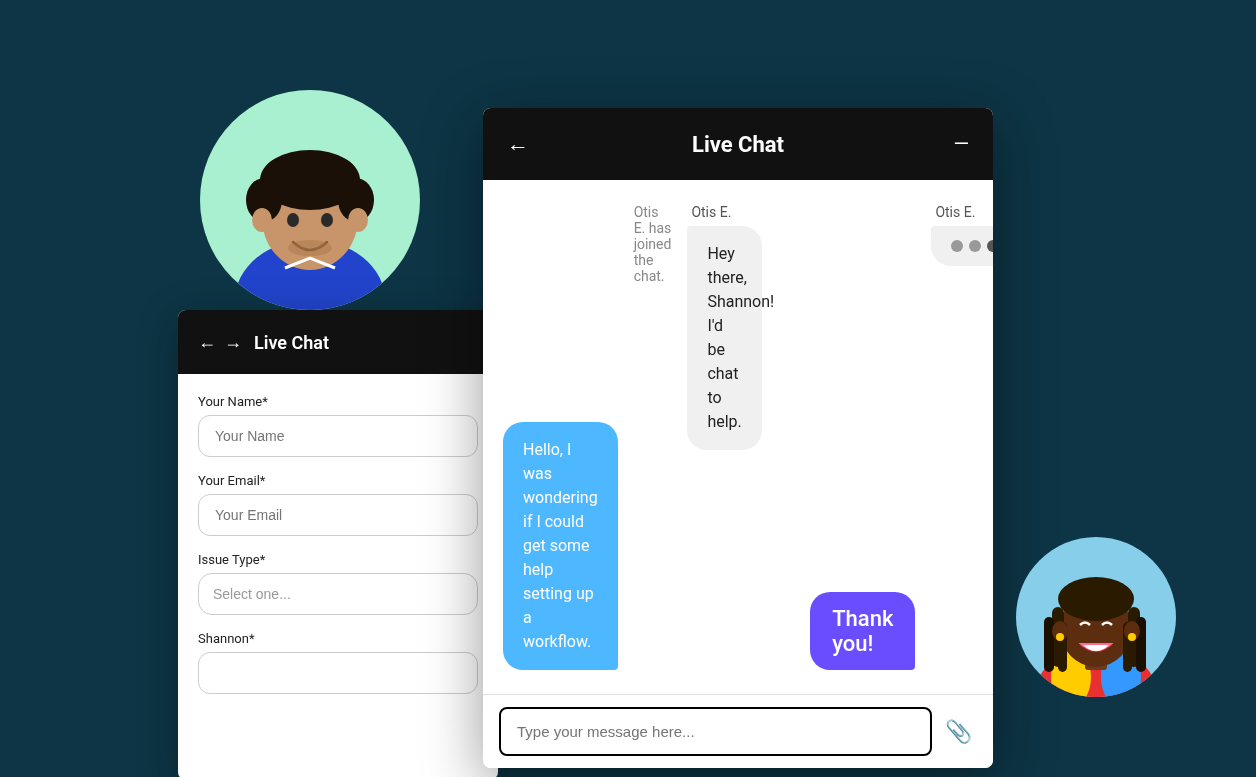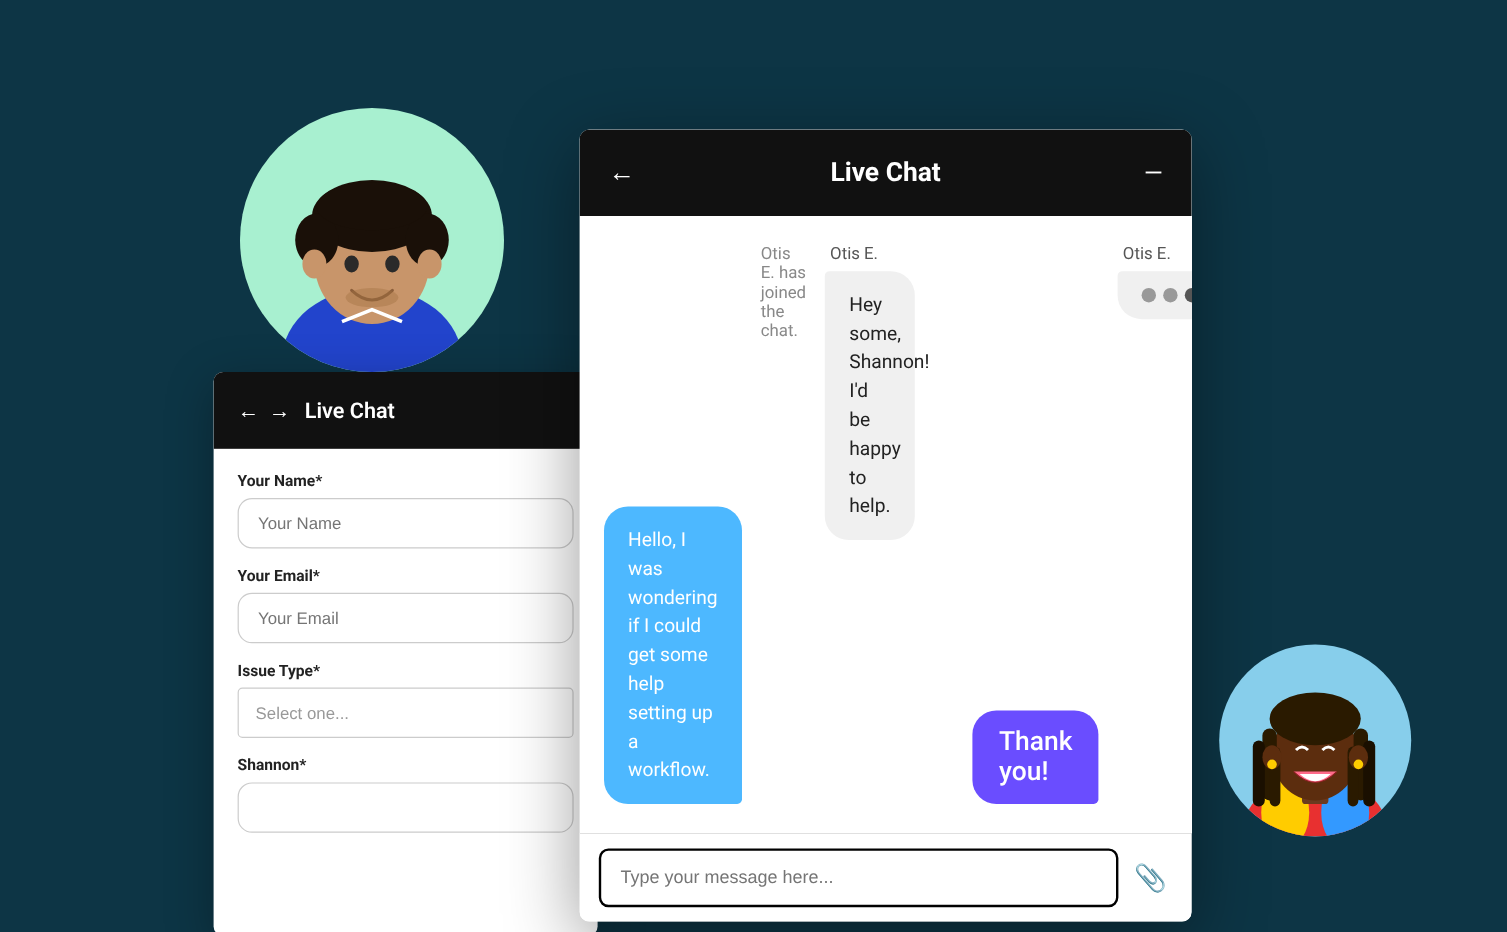--- a/index.html
+++ b/index.html
@@ -98,38 +98,38 @@
     }
 
     .field-group {
       display: flex;
       flex-direction: column;
       gap: 6px;
     }
 
     .field-label {
       font-size: 13px;
-      font-weight: 700;
+      font-weight: 400;
       color: #222;
     }
 
     .field-input {
       border: 1.5px solid #ccc;
       border-radius: 12px;
       padding: 12px 16px;
       font-size: 14px;
       color: #999;
       background: #fff;
       outline: none;
       width: 100%;
     }
 
     .field-select {
       border: 1.5px solid #ccc;
-      border-radius: 4px;
+      border-radius: 14px;
       padding: 12px 14px;
       font-size: 14px;
       color: #999;
       background: #fff;
       outline: none;
       width: 100%;
       appearance: none;
     }
 
     
@@ -407,21 +407,21 @@
   </div>
 
   <div class="chat-messages">
 
     <div class="msg-bubble-user">Hello, I was wondering if I could get some help setting up a workflow.</div>
 
     <div class="msg-system">Otis E. has joined the chat.</div>
 
     <div class="msg-agent-container">
       <span class="msg-agent-name">Otis E.</span>
-      <div class="msg-bubble-agent">Hey some, Shannon! I'd be happy to help.</div>
+      <div class="msg-bubble-agent">Hey there, Shannon! I'd be chat to help.</div>
     </div>
 
     <div class="msg-bubble-user-reply">Thank you!</div>
 
     <div class="msg-agent-container">
       <span class="msg-agent-name">Otis E.</span>
       <div class="typing-indicator">
         <div class="typing-dot"></div>
         <div class="typing-dot"></div>
         <div class="typing-dot" style="background:#555;"></div>

